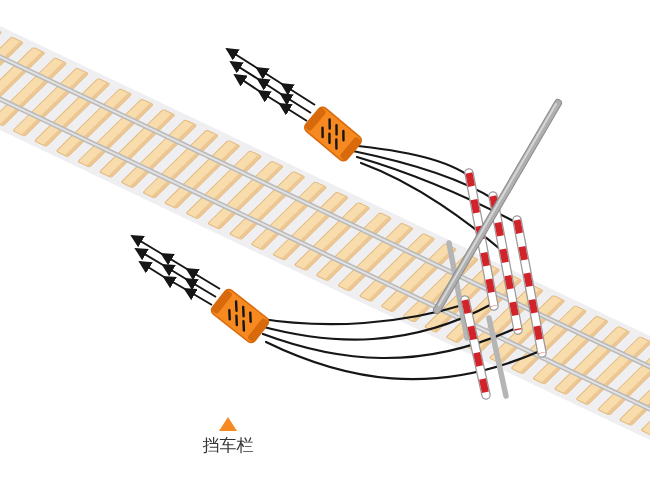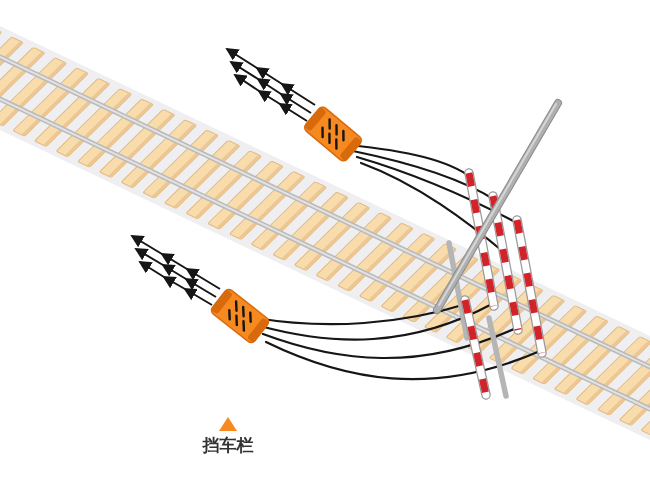--- a/index.html
+++ b/index.html
@@ -1,17 +1,17 @@
 <!DOCTYPE html>
 <html style="--c-track-bed: #EFEEF0; --c-tie-tan: #F8DCAB; --c-tie-stroke: #E2B97F; --c-tie-shade: #ECC794; --c-rail-gray: #B9B9B9; --c-rail-light: #E2E2E2; --c-cable-black: #161616; --c-bar-outline: #9A9A9A; --c-barrier-red: #D2232A; --c-barrier-white: #FFFFFF; --c-post-gray: #B5B5B5; --c-mast-edge: #8C8C8C; --c-mast-gray: #AFAFAF; --c-mast-light: #D6D6D6; --c-accent-orange: #F6891F; --c-accent-orange-dark: #D96A0C; --c-text: #333333;"><head>
 <meta charset="utf-8">
 <style>
   html,body{margin:0;padding:0;background:#ffffff;}
   body{width:650px;height:500px;overflow:hidden;font-family:"DejaVu Sans","Liberation Sans",sans-serif;}
-  .stage{position:relative;width:524px;height:500px;font-weight:bold;}
+  .stage{position:relative;width:524px;height:500px;}
   svg{display:block;}
 
   .bed{fill:var(--c-track-bed,#EFEEF0);}
   .tie-face{fill:var(--c-tie-tan,#F8DCAB);stroke:var(--c-tie-stroke,#E2B97F);stroke-width:1;}
   .tie-side{fill:var(--c-tie-shade,#ECC794);}
   .rail-outer{stroke:var(--c-rail-gray,#B9B9B9);stroke-width:5;fill:none;}
   .rail-inner{stroke:var(--c-rail-light,#E2E2E2);stroke-width:2;fill:none;}
 
   .cable{stroke:var(--c-cable-black,#161616);stroke-width:2.2;fill:none;stroke-linecap:round;}
   .arrow-line{stroke:var(--c-cable-black,#161616);stroke-width:2;fill:none;}

